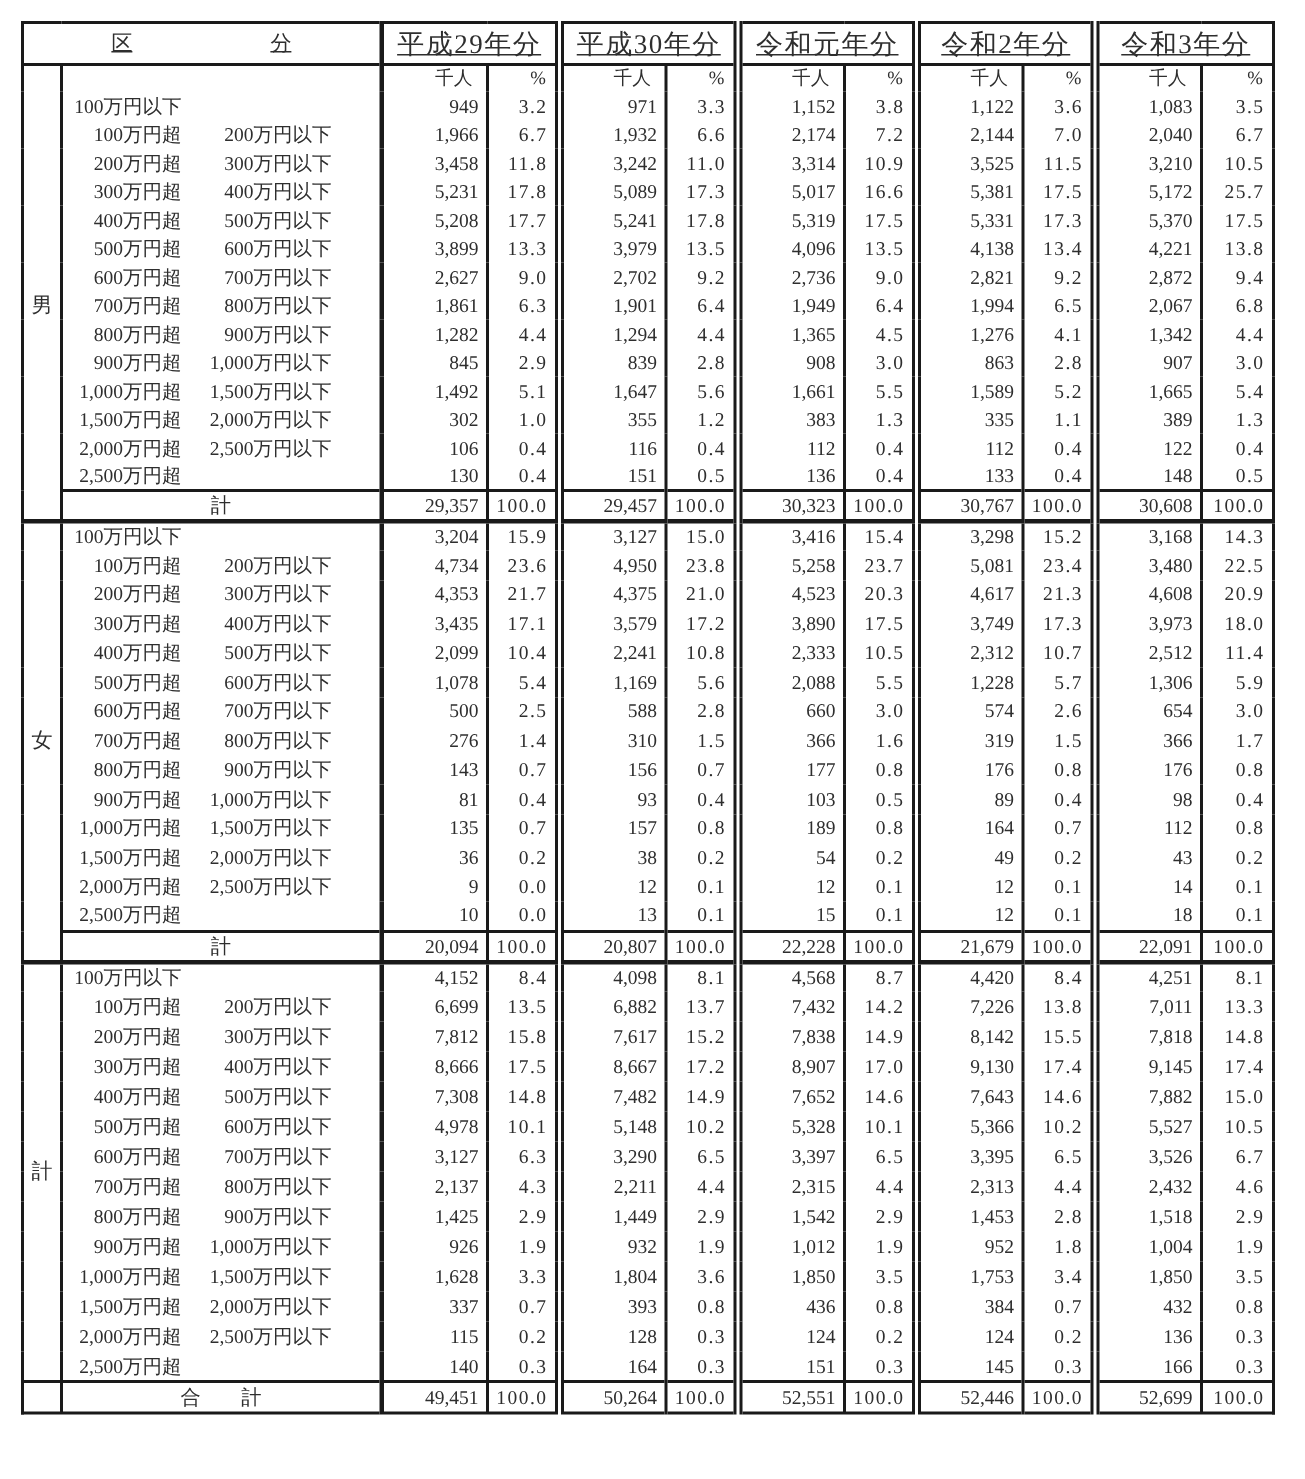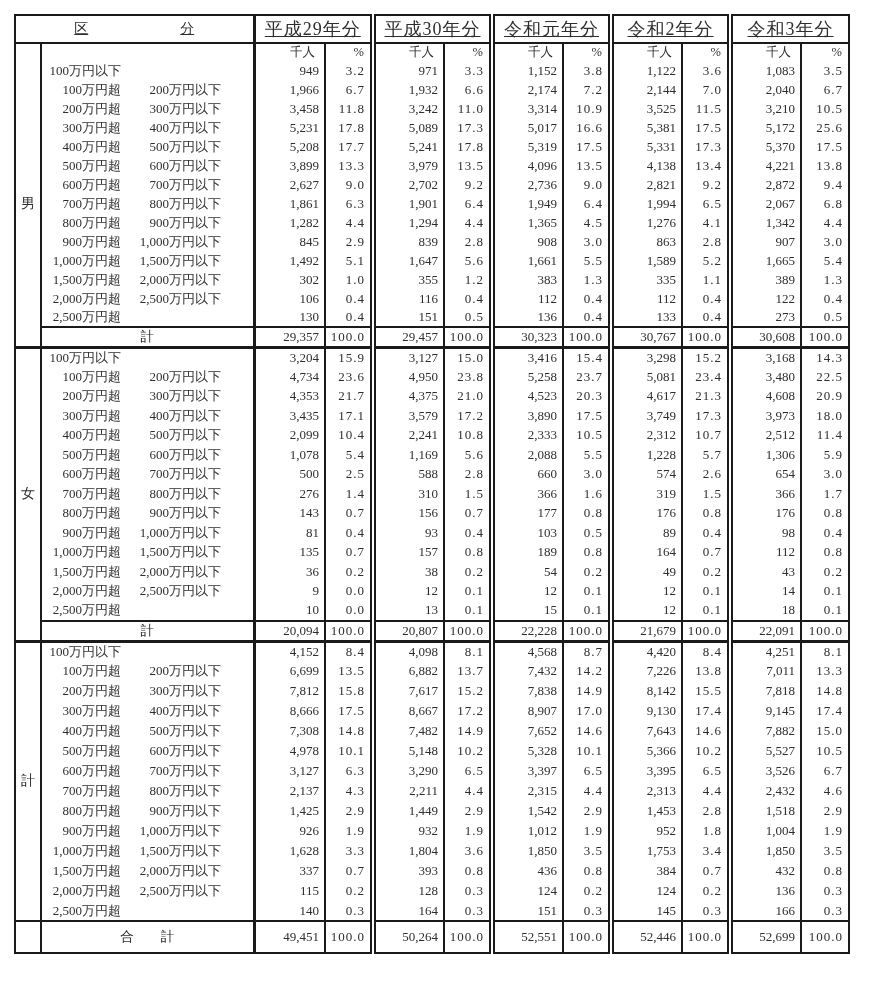--- a/index.html
+++ b/index.html
@@ -24,21 +24,21 @@
     color: #2e2e2e;
     white-space: nowrap;
     overflow: hidden;
   }
   
   tr.hdr       { height: 28px; }
   tr.subhead   { height: 17px; }
   tr.sec0      { height: 19px; }
   tr.sec1      { height: 19.5px; }
   tr.sec2      { height: 20px; }
-  tr.grand-row { height: 32px; border-radius: 12px; }
+  tr.grand-row { height: 21px; border-radius: 12px; }
 
   
   tr.hdr td { border-bottom: 2px solid #1a1a1a; text-decoration: underline; }
   .cat-cell { text-align: center; font-size: 14px; }
   .cat-cell .sp { display:inline-block; width: 92px; }
   .year-cell { text-align: center; font-size: 18px; letter-spacing: 1px; }
 
   
   .unit { text-align: right; padding-right: 9px; font-size: 12.5px; margin-top: 45px; }
   .unit-pct { text-align: right; padding-right: 5px; font-size: 12.5px; }
@@ -163,21 +163,21 @@
           <td class="bracket-cell b-div"><span class="p1">300万円超</span><span class="p2">400万円以下</span></td>
           <td class="num g-first">5,231</td>
           <td class="pct">17.8</td>
           <td class="num g-start">5,089</td>
           <td class="pct">17.3</td>
           <td class="num g-start">5,017</td>
           <td class="pct">16.6</td>
           <td class="num g-start">5,381</td>
           <td class="pct">17.5</td>
           <td class="num g-start">5,172</td>
-          <td class="pct">25.6</td>
+          <td class="pct">25.7</td>
         </tr>
         <tr class="data-row sec0">
           <td class="bracket-cell b-div"><span class="p1">400万円超</span><span class="p2">500万円以下</span></td>
           <td class="num g-first">5,208</td>
           <td class="pct">17.7</td>
           <td class="num g-start">5,241</td>
           <td class="pct">17.8</td>
           <td class="num g-start">5,319</td>
           <td class="pct">17.5</td>
           <td class="num g-start">5,331</td>
@@ -292,21 +292,21 @@
         <tr class="data-row sec0">
           <td class="bracket-cell b-div"><span class="p1">2,500万円超</span><span class="p2"></span></td>
           <td class="num g-first">130</td>
           <td class="pct">0.4</td>
           <td class="num g-start">151</td>
           <td class="pct">0.5</td>
           <td class="num g-start">136</td>
           <td class="pct">0.4</td>
           <td class="num g-start">133</td>
           <td class="pct">0.4</td>
-          <td class="num g-start">273</td>
+          <td class="num g-start">148</td>
           <td class="pct">0.5</td>
         </tr>
         <tr class="subtotal-row sec-end sec0">
           <td class="total-label b-div">計</td>
           <td class="num g-first">29,357</td>
           <td class="pct">100.0</td>
           <td class="num g-start">29,457</td>
           <td class="pct">100.0</td>
           <td class="num g-start">30,323</td>
           <td class="pct">100.0</td>

